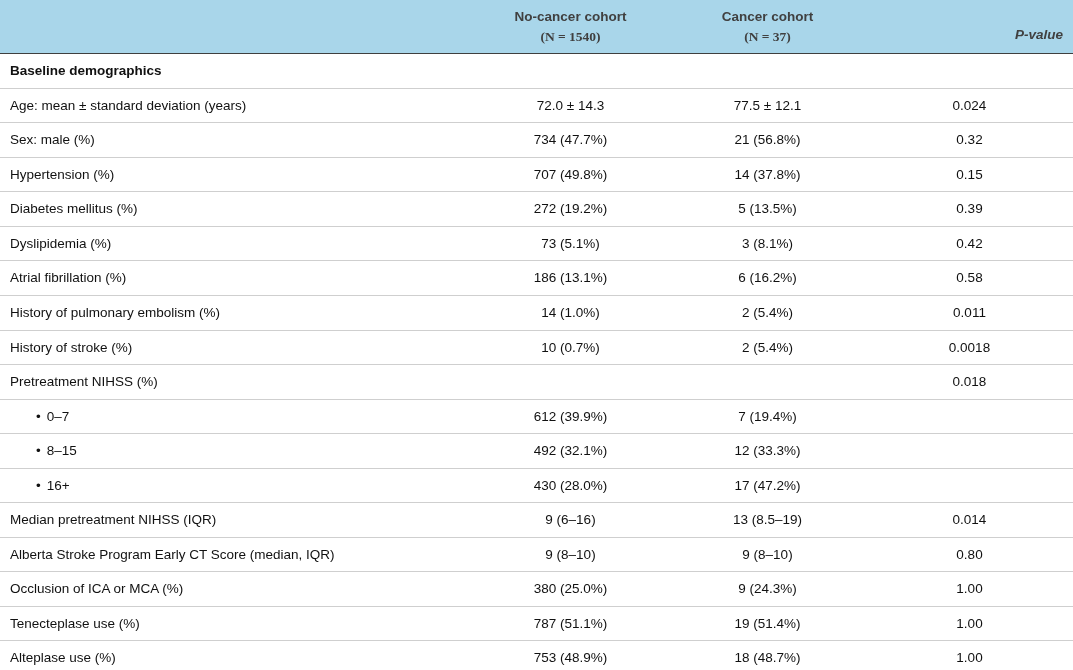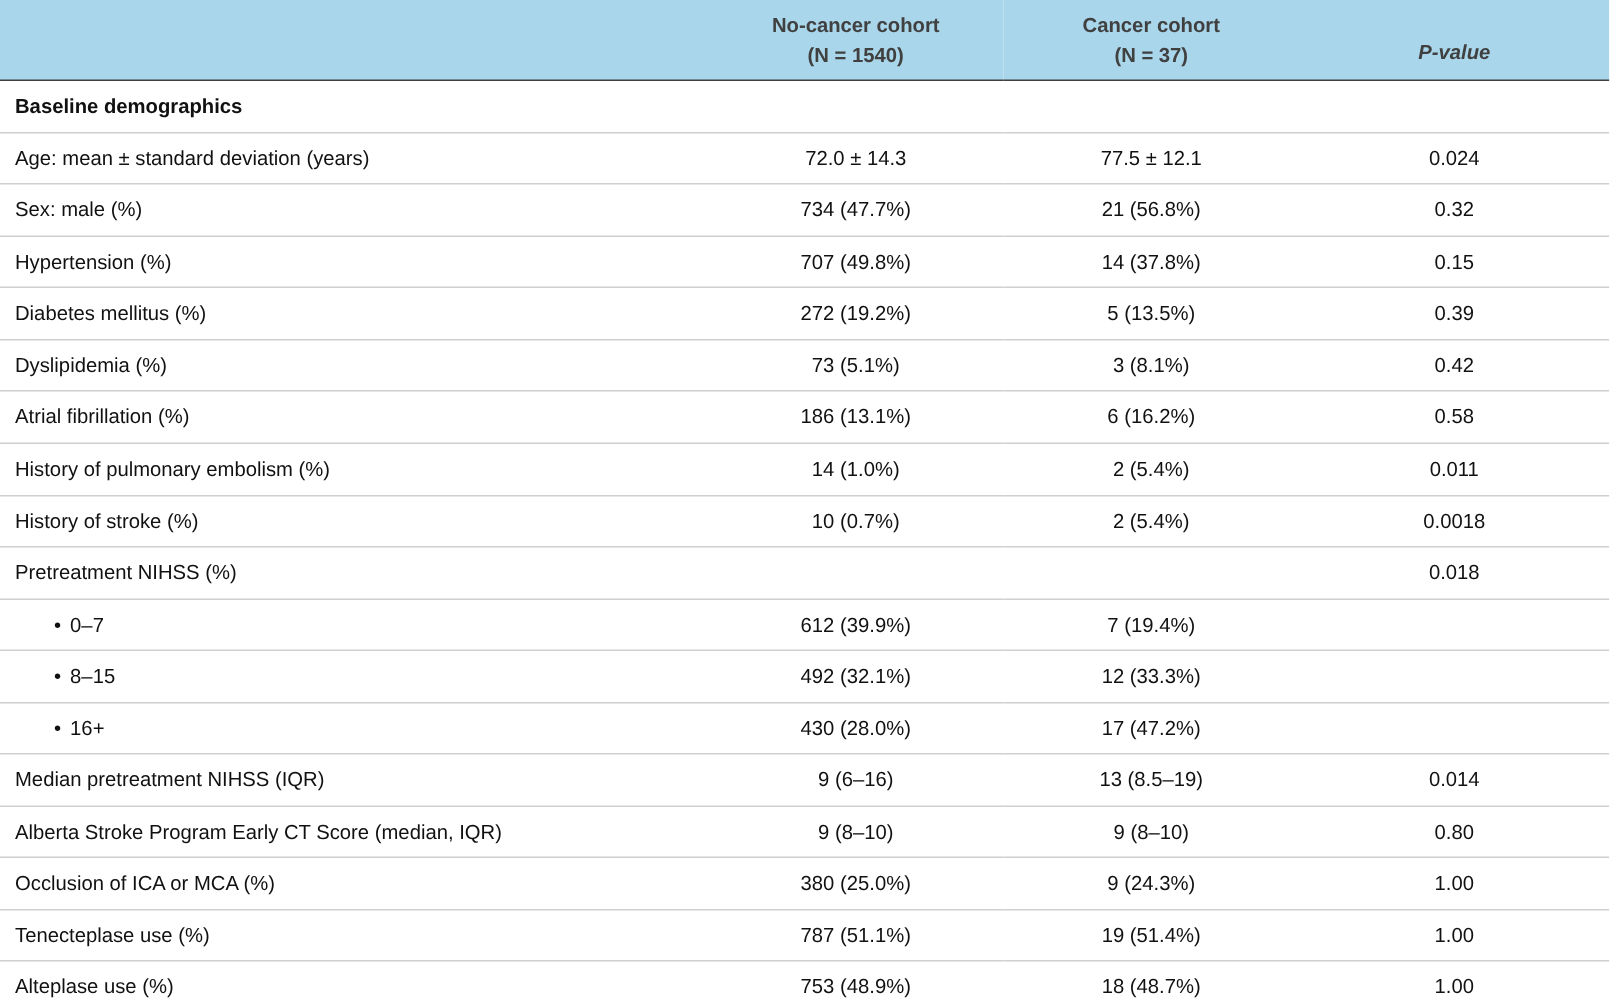--- a/index.html
+++ b/index.html
@@ -40,24 +40,26 @@
     vertical-align: middle;
     line-height: 1.45;
     border: none;
   }
   thead th.left-head {
     text-align: left;
   }
   thead th .sub {
     display: block;
     font-weight: bold;
+    font-family: Liberation Serif, serif;
   }
   thead th.pvalue {
     vertical-align: bottom;
     padding-bottom: 9px;
+    text-align: right;
   }
   thead th.pvalue em {
     font-style: italic;
   }
 
   tbody td {
     border-bottom: 1px solid #cfcfcf;
     padding: 8px 10px;
     vertical-align: middle;
     line-height: 1.3;

